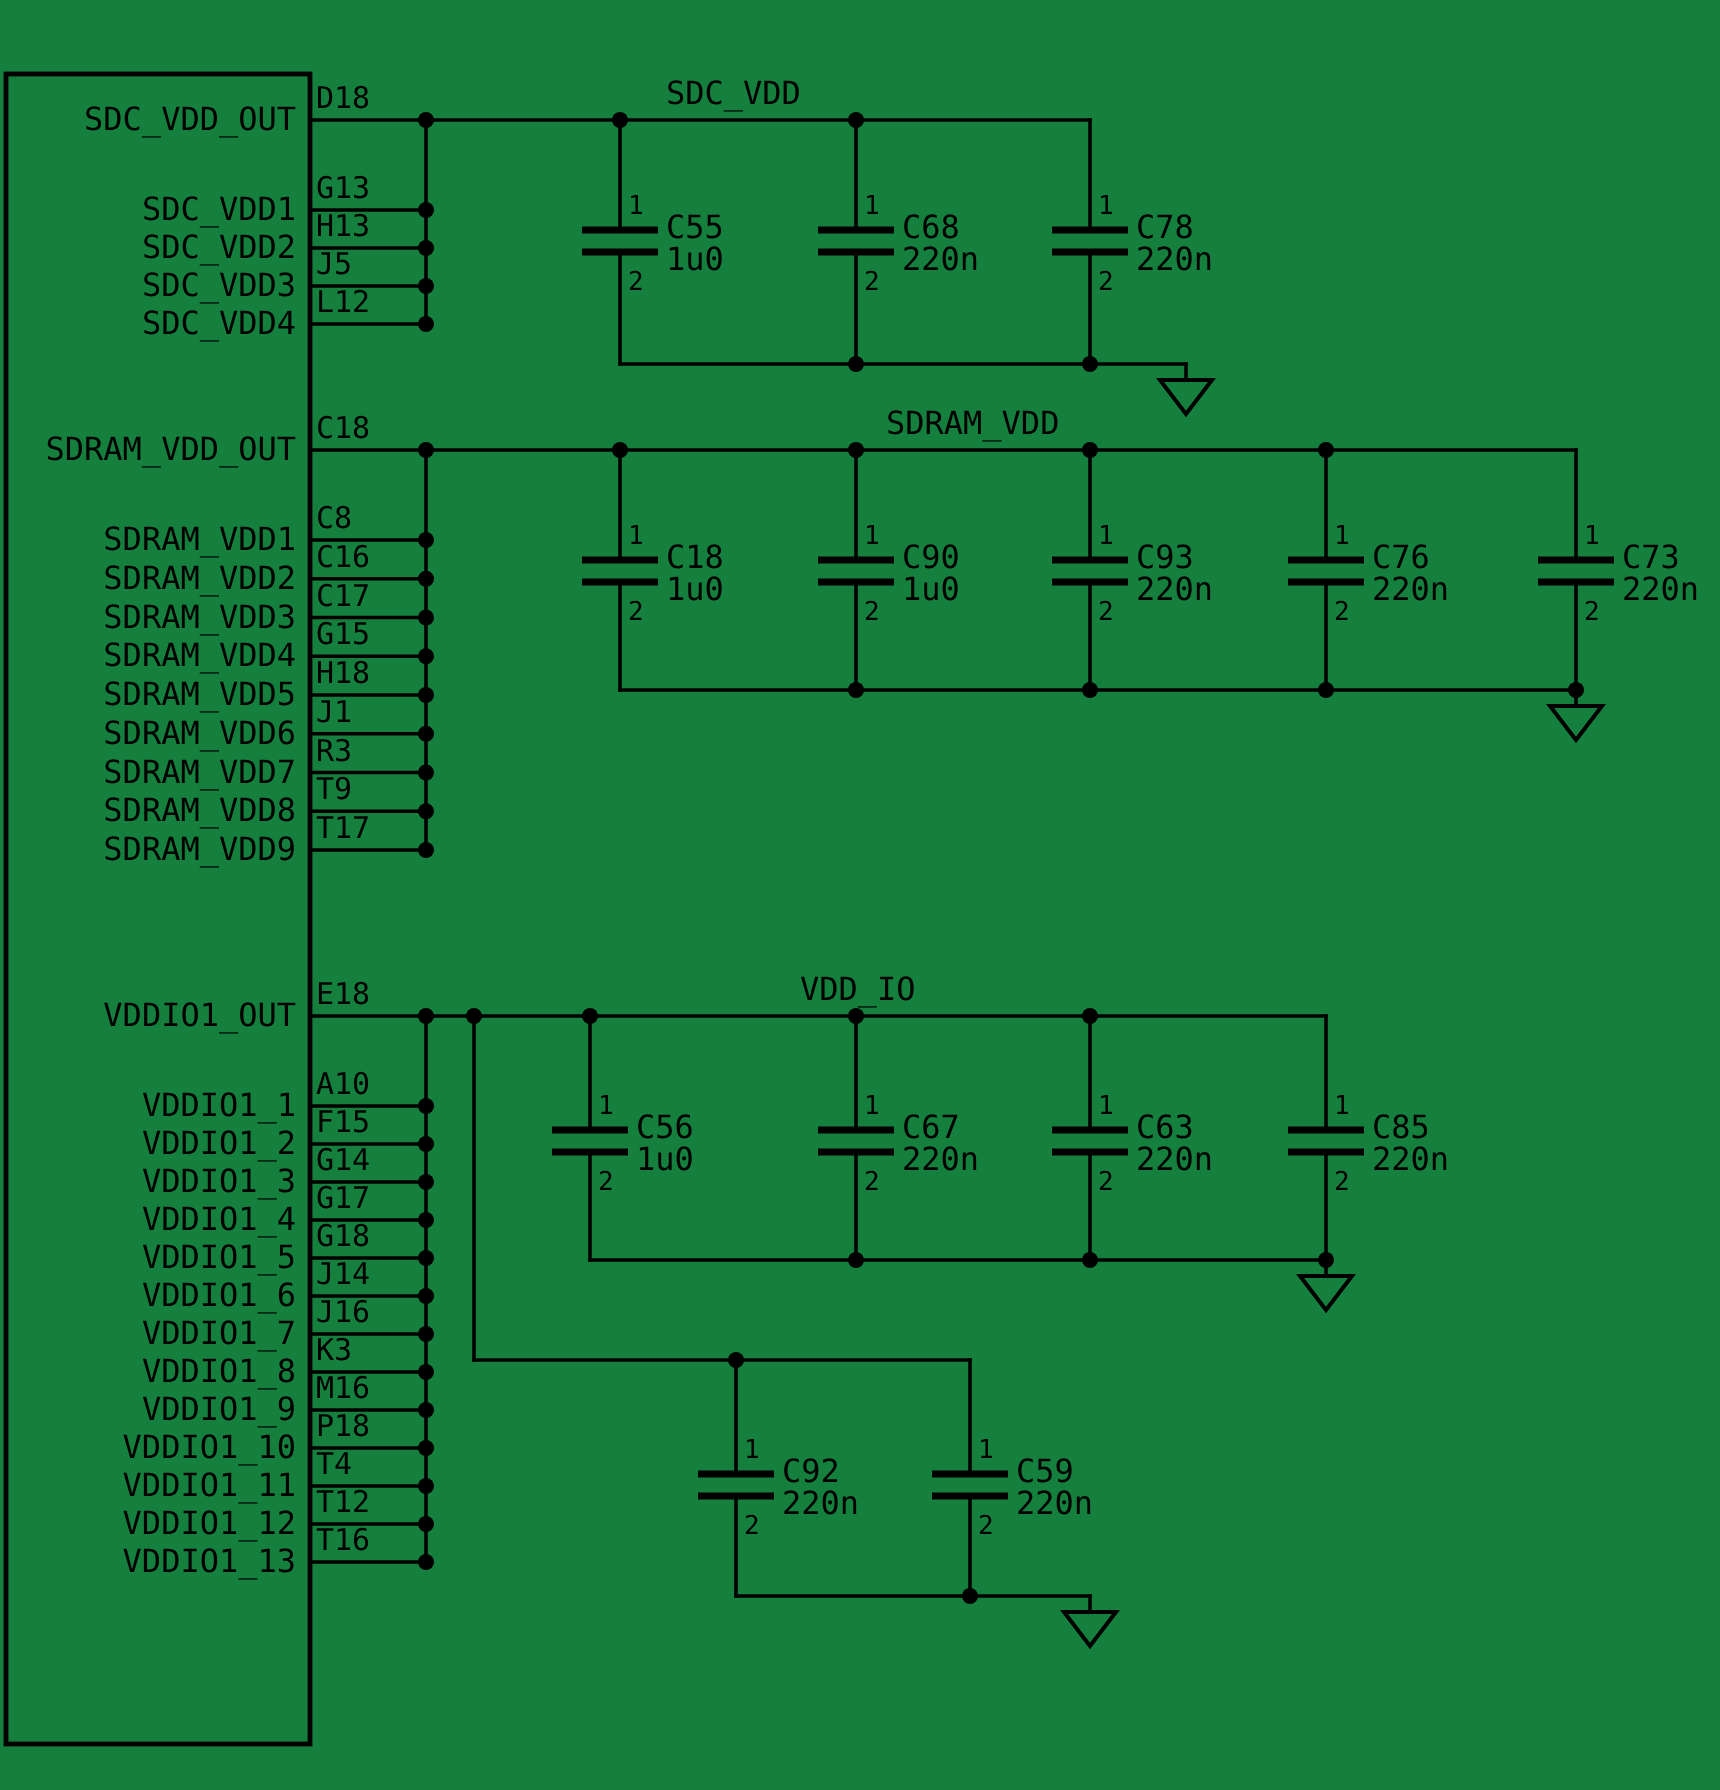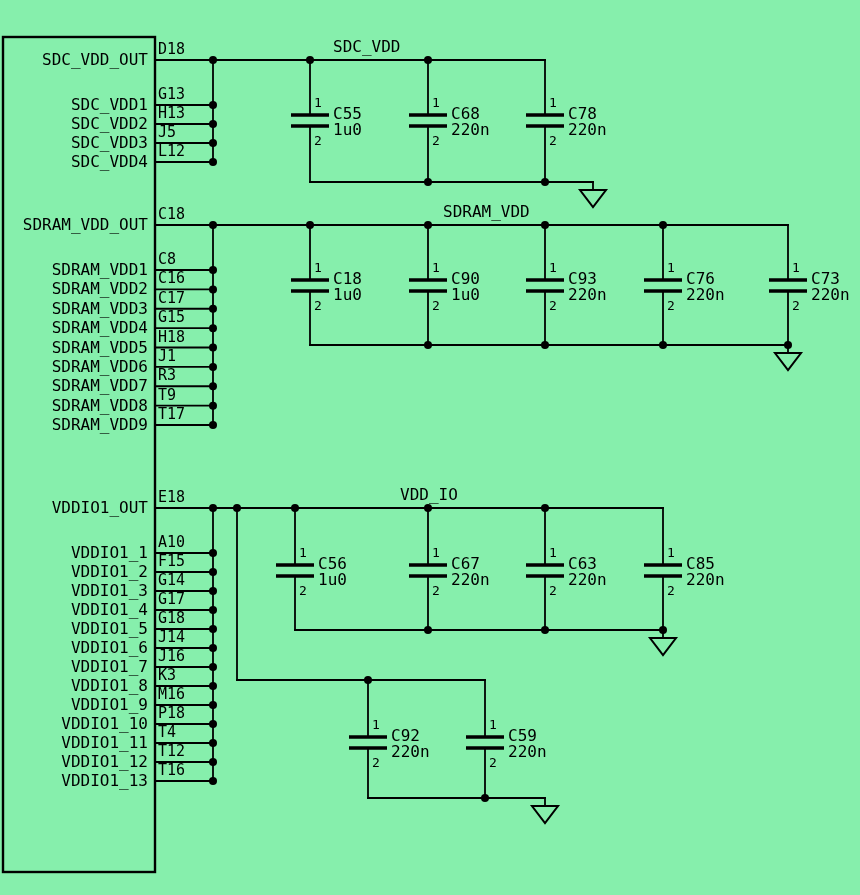--- a/index.html
+++ b/index.html
@@ -1,20 +1,20 @@
 <!DOCTYPE html>
 <html><head>
 <meta charset="utf-8">
 <style>
   html, body { margin: 0; padding: 0; background: #ffffff; }
   .page {
     position: relative;
     width: 860px;
     height: 895px;
-    background: #86efac;
+    background: #15803d;
     overflow: hidden;
   }
   svg { display: block; }
   svg text {
     font-family: "DejaVu Sans Mono", "Liberation Mono", monospace;
     fill: #000000;
   }
   .wire   { stroke: #000000; stroke-width: 1.8; fill: none; stroke-linecap: square; }
   .ic-box { fill: none; stroke: #000000; stroke-width: 2.4; }
   .plate  { stroke: #000000; stroke-width: 3.4; stroke-linecap: butt; }

